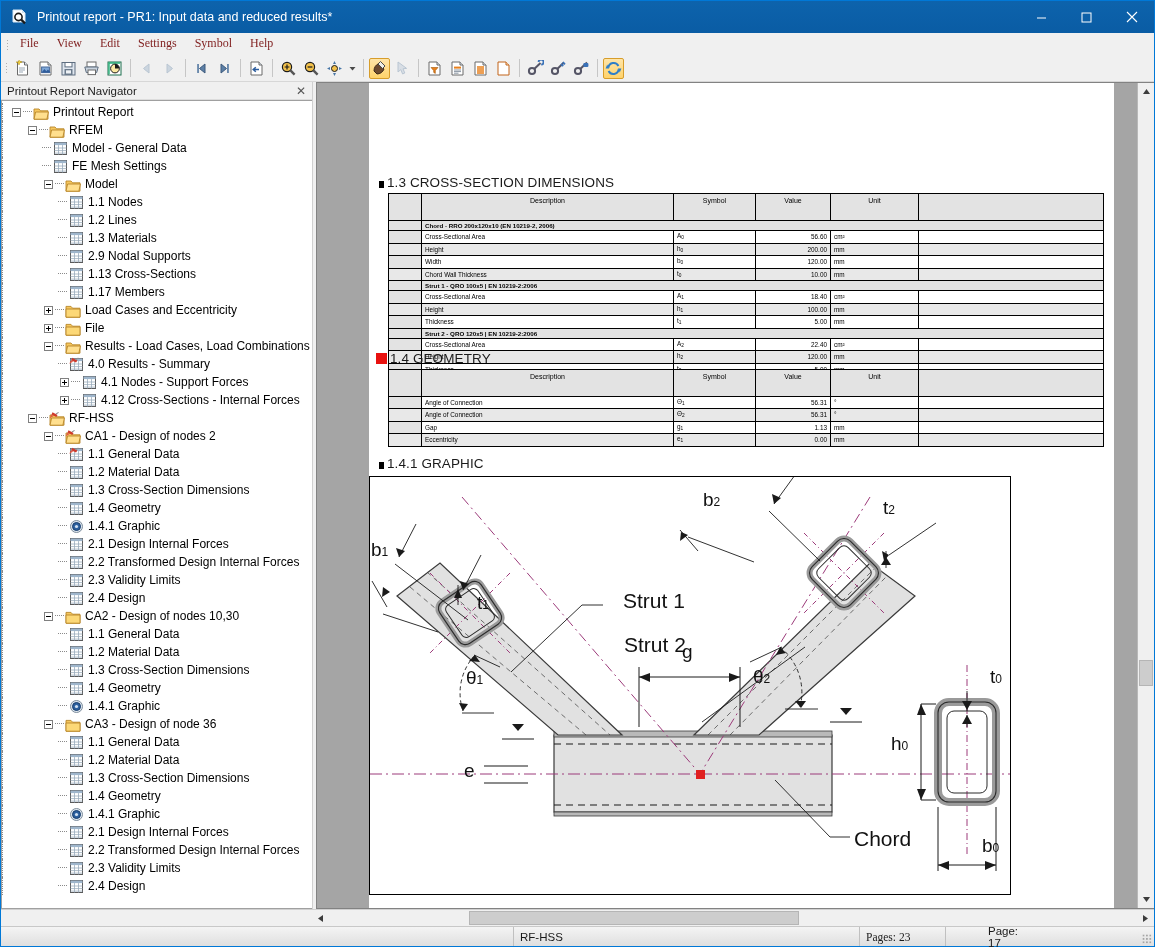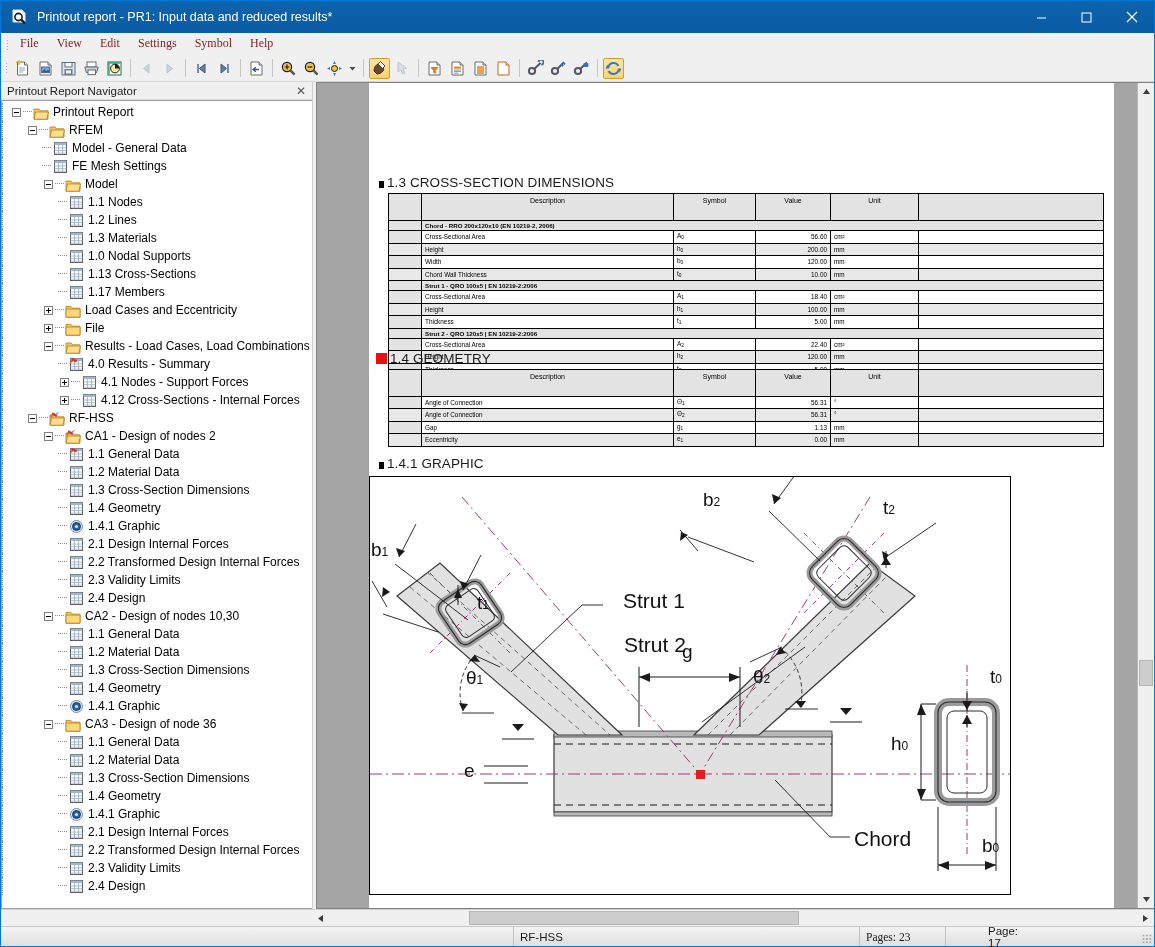--- a/index.html
+++ b/index.html
@@ -721,21 +721,21 @@
           <div class="trow">
             <div class="tspacer" style="width:56px"></div>
             <div class="tdots"></div>
             <div class="ticon">
               <svg width="15" height="15" viewBox="0 0 15 15">
                 <rect x="1.5" y="1.5" width="12" height="12" fill="#fff" stroke="#5a5a5a"></rect>
                 <rect x="1.5" y="1.5" width="12" height="2.6" fill="#9fb6cc"></rect>
                 <path d="M5.5 4.1 V13.5 M9.5 4.1 V13.5 M1.5 7 H13.5 M1.5 9.6 H13.5 M1.5 12.1 H13.5" stroke="#9aacbd" stroke-width=".8"></path>
               </svg>
             </div>
-            <div class="tlabel">1.0 Nodal Supports</div>
+            <div class="tlabel">2.9 Nodal Supports</div>
           </div>
           <div class="trow">
             <div class="tspacer" style="width:56px"></div>
             <div class="tdots"></div>
             <div class="ticon">
               <svg width="15" height="15" viewBox="0 0 15 15">
                 <rect x="1.5" y="1.5" width="12" height="12" fill="#fff" stroke="#5a5a5a"></rect>
                 <rect x="1.5" y="1.5" width="12" height="2.6" fill="#9fb6cc"></rect>
                 <path d="M5.5 4.1 V13.5 M9.5 4.1 V13.5 M1.5 7 H13.5 M1.5 9.6 H13.5 M1.5 12.1 H13.5" stroke="#9aacbd" stroke-width=".8"></path>
               </svg>

